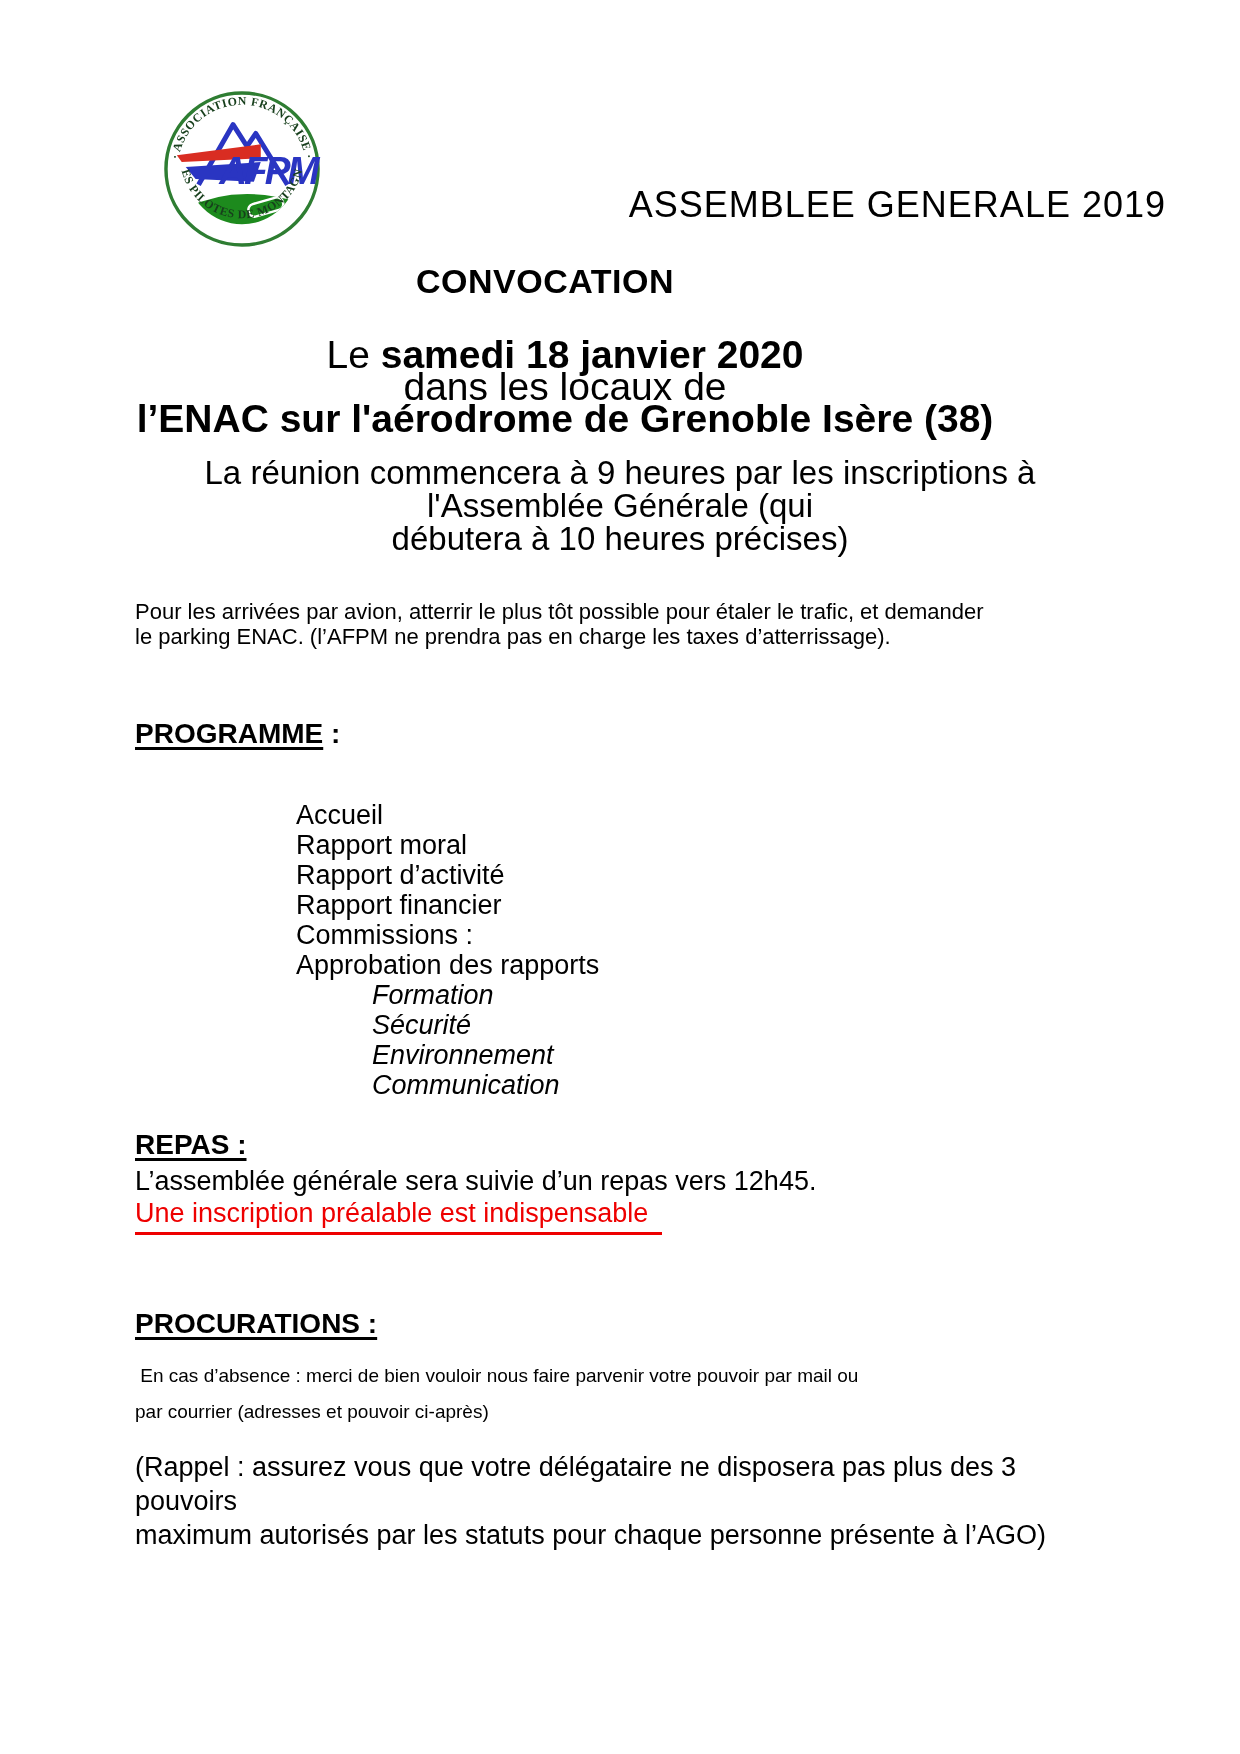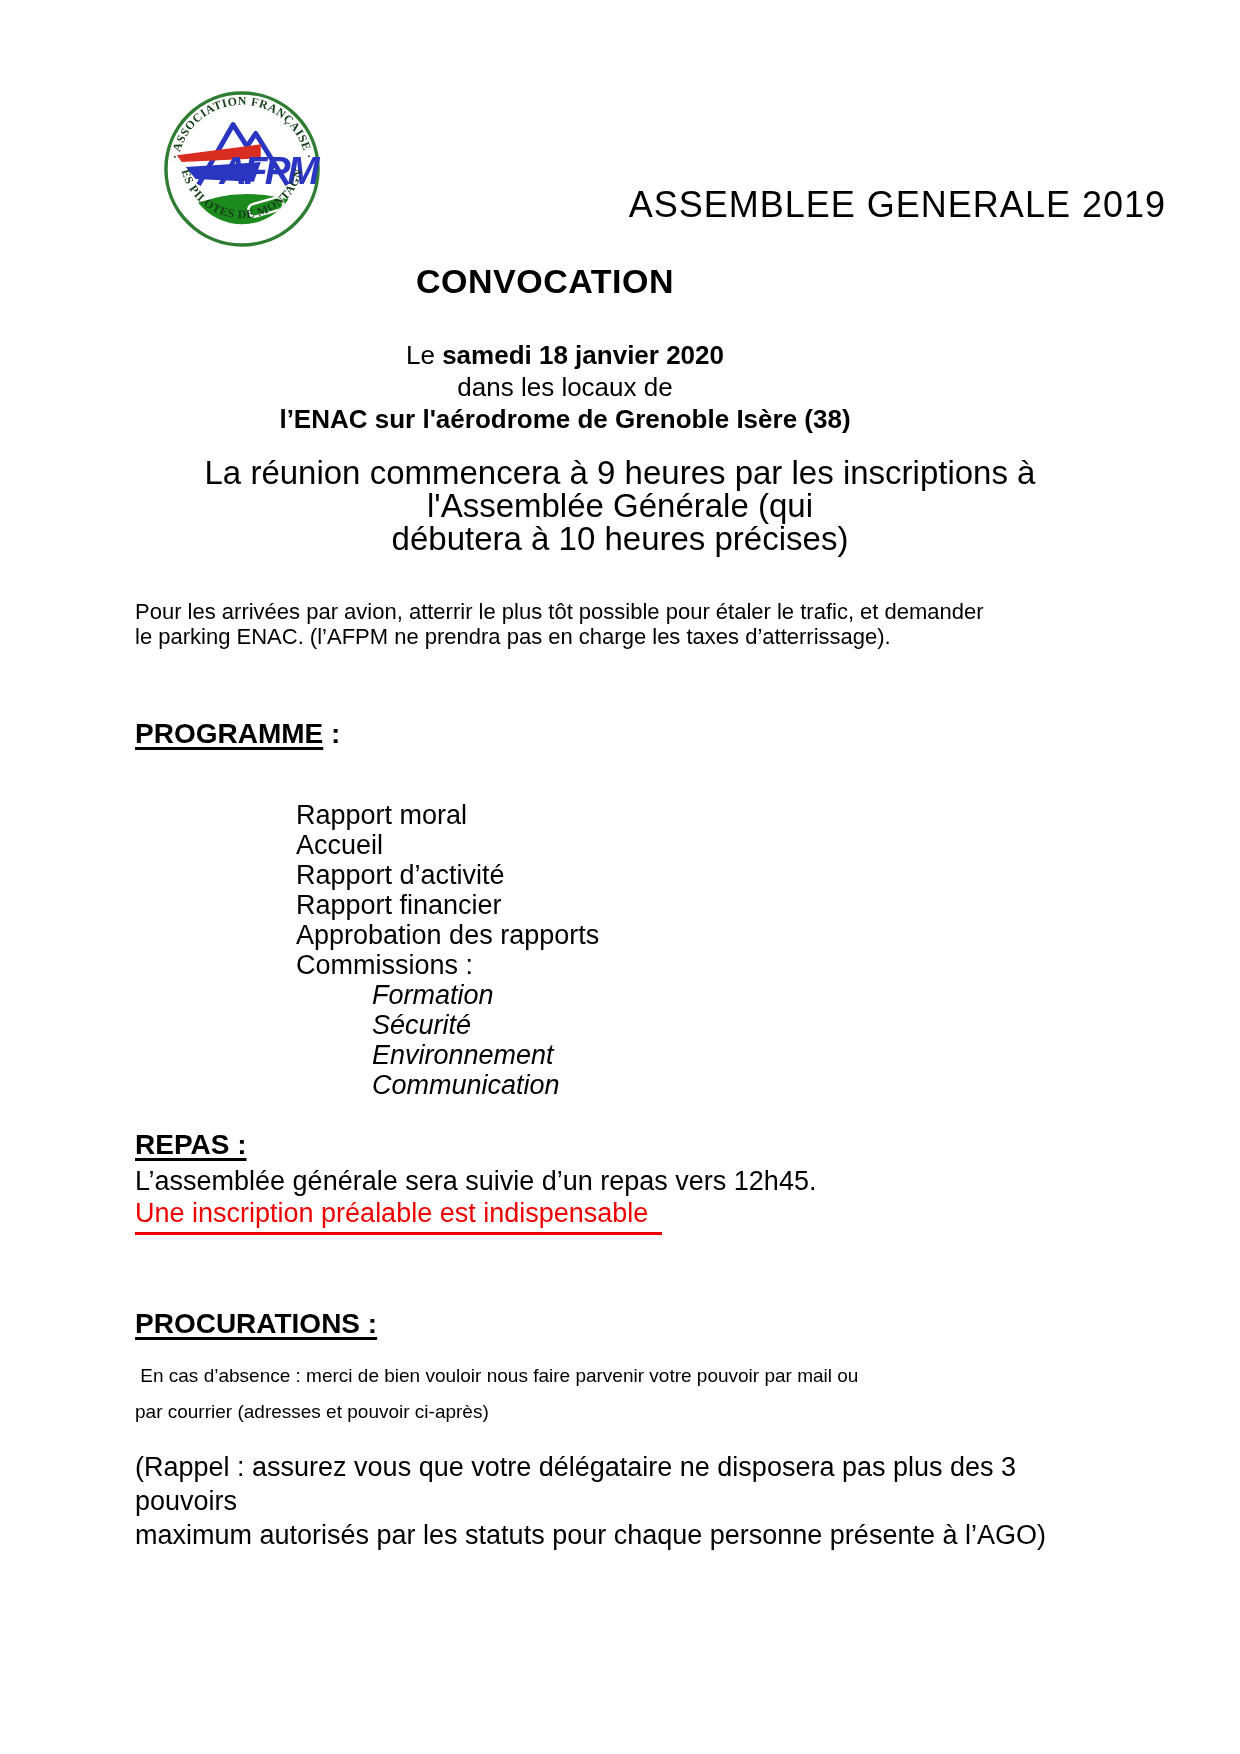--- a/index.html
+++ b/index.html
@@ -14,21 +14,21 @@
   
   .logo { left:163px; top:90px; width:158px; height:158px; }
   .arc-text { font-family:"Liberation Serif","DejaVu Serif",serif; font-weight:bold;
               font-size:12px; letter-spacing:0.6px; fill:var(--logo-dark-green); }
   .acronym-text { font-family:"Liberation Sans",sans-serif; font-weight:bold; font-style:italic;
               font-size:39px; letter-spacing:-3px; fill:var(--logo-blue); }
 
   
   .title    { left:0; top:184px; width:1120px; text-align:right; font-size:36px; letter-spacing:1px;margin-left:46px; }
   .subtitle { left:0; top:262px; width:1090px; text-align:center; font-size:34px; font-weight:bold; letter-spacing:0.5px; }
-  .dateblock{ left:0; top:339px; width:1130px; text-align:center; font-size:26px; line-height:32px; }
+  .dateblock{ left:0; top:339px; width:1130px; text-align:center; font-size:39px; line-height:32px; }
   .dateblock .b { font-weight:bold; }
 
   .intro  { left:135px; top:456px; width:970px; text-align:center; font-size:33px; line-height:33px; white-space:pre-line; }
   .avnote { left:135px; top:599px; width:970px; text-align:left; font-size:22px; line-height:25px; white-space:pre-line; }
 
   .sechead { font-size:28px; font-weight:bold; }
   .sechead .u { text-decoration:underline; text-decoration-thickness:3px; text-underline-offset:4px; }
 
   .prog-head  { left:135px; top:718px; }
   .prog-list  { left:296px; top:800px; font-size:27px; line-height:30px; }
@@ -86,26 +86,26 @@
   </div>
 
   <div class="abs intro">La réunion commencera à 9 heures par les inscriptions à l'Assemblée Générale (qui
 débutera à 10 heures précises)</div>
   <div class="abs avnote">Pour les arrivées par avion, atterrir le plus tôt possible pour étaler le trafic, et demander
 le parking ENAC. (l’AFPM ne prendra pas en charge les taxes d’atterrissage).</div>
 
   <div class="abs sechead prog-head"><span class="u">PROGRAMME</span><span> :</span></div>
   <div class="abs prog-list">
 
-  <div>Rapport moral</div>
-      <div>Accueil</div>
+  <div>Accueil</div>
+      <div>Rapport moral</div>
       <div>Rapport d’activité</div>
       <div>Rapport financier</div>
+      <div>Commissions :</div>
       <div>Approbation des rapports</div>
-      <div>Commissions :</div>
     </div>
   <div class="abs comm-list">
 
   <div>Formation</div>
       <div>Sécurité</div>
       <div>Environnement</div>
       <div>Communication</div>
     </div>
 
   <div class="abs sechead repas-head"><span class="u">REPAS :</span></div>

